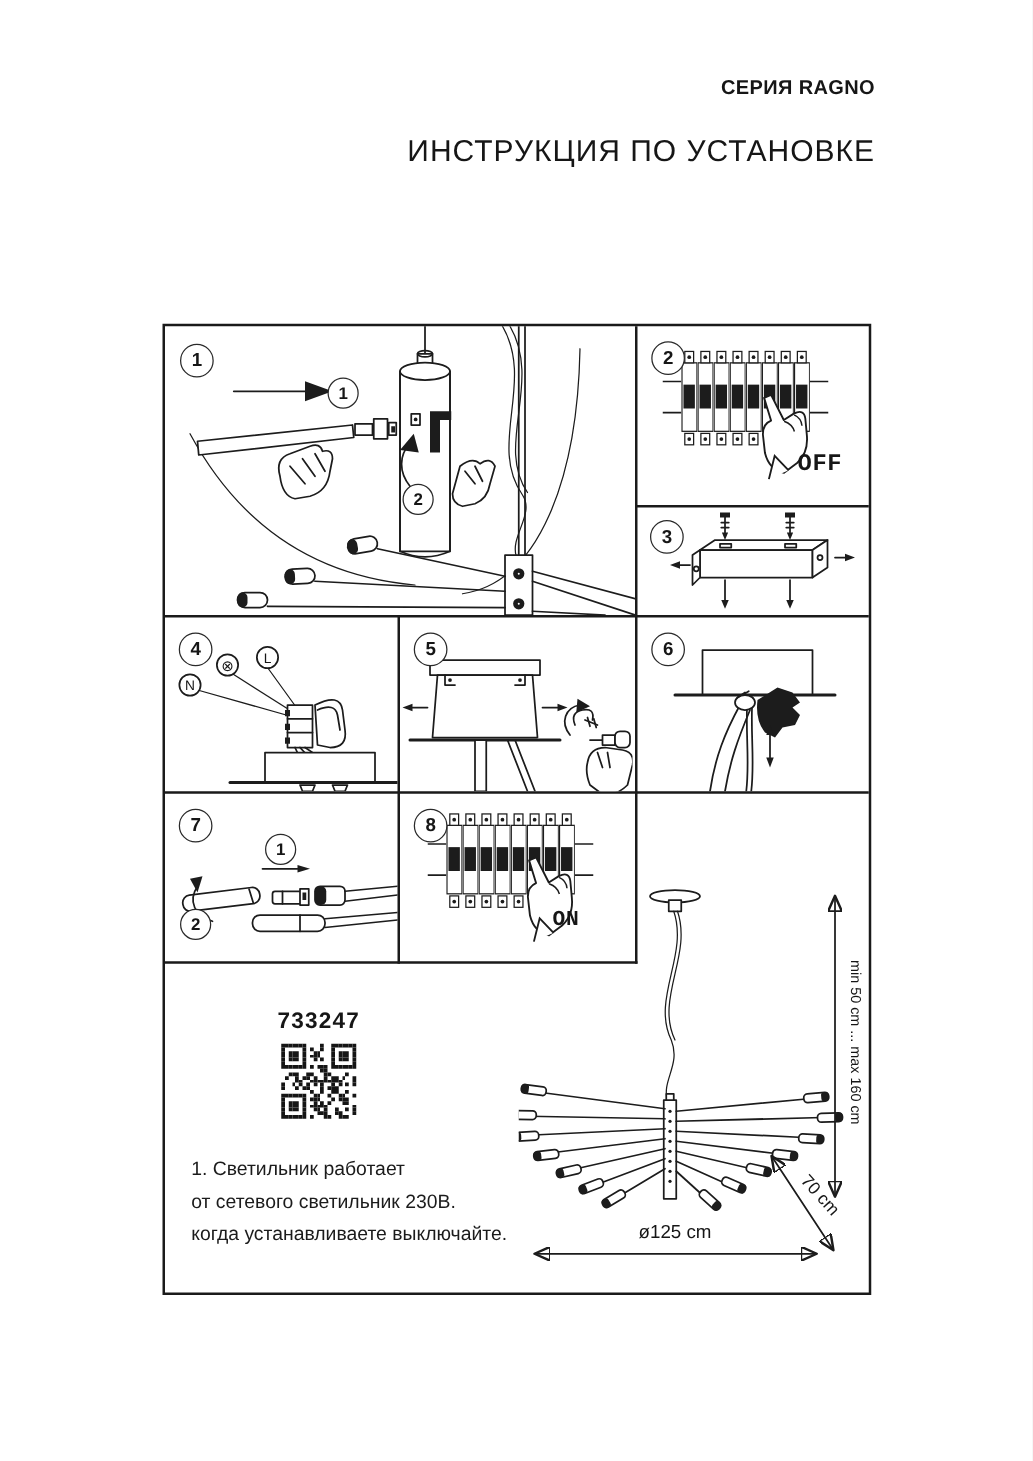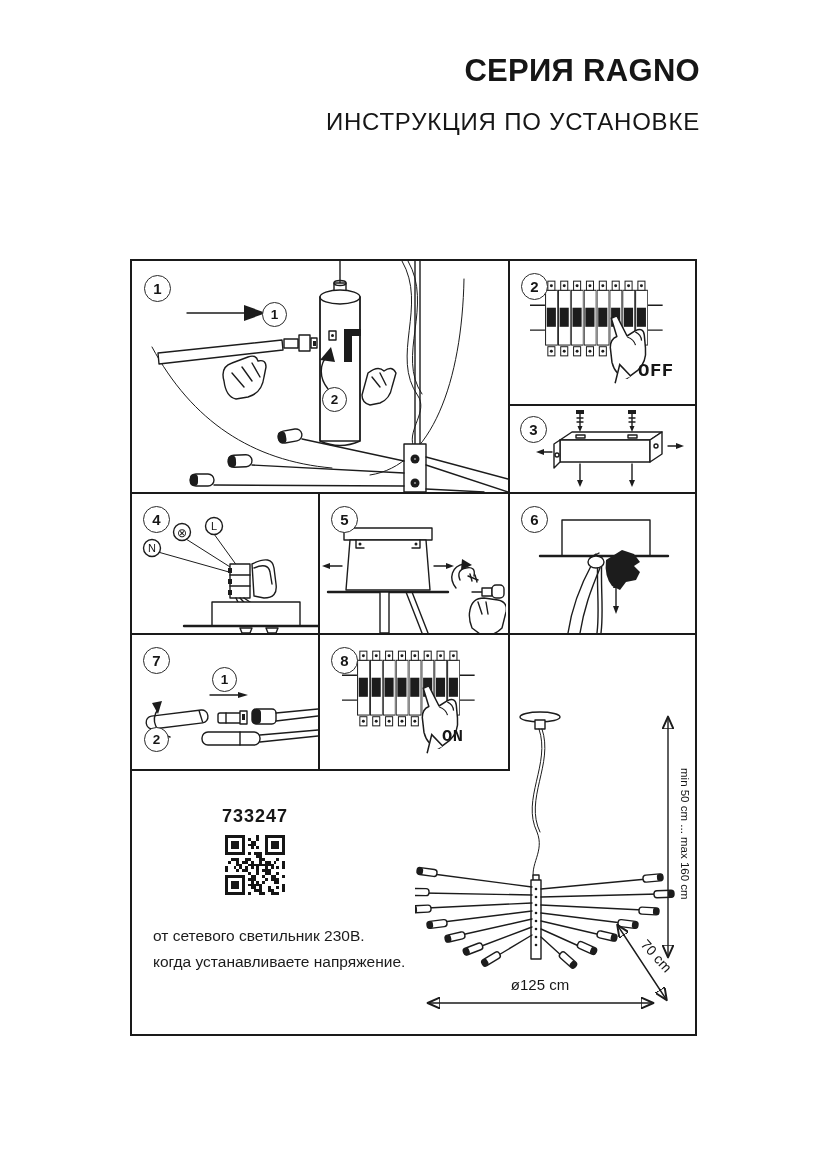--- a/index.html
+++ b/index.html
@@ -1,20 +1,20 @@
 <!DOCTYPE html>
 <html><head>
 <meta charset="utf-8">
 <style>
   html,body{margin:0;padding:0;background:#fff;}
   .page{position:relative;width:826px;height:1169px;background:#fff;overflow:hidden;
         font-family:"Liberation Sans",sans-serif;color:#161616;outline:1px solid #dcdcdc;}
   
   .hdr{position:absolute;right:126px;top:55px;text-align:right;}
-  .hdr-line{font-size:31px;font-weight:bold;line-height:32px;letter-spacing:.3px;}
+  .hdr-line{font-size:16px;font-weight:bold;line-height:32px;letter-spacing:.3px;}
   .ttl{margin-top:21px;font-size:24px;font-weight:normal;line-height:28px;letter-spacing:.8px;}
   
   .sheet{position:absolute;left:130px;top:259px;width:567px;height:777px;
          border:2px solid #1a1a1a;box-sizing:border-box;background:#fff;}
   .panel{position:absolute;}
   .vl,.hl{position:absolute;background:#1a1a1a;}
   .badge{position:absolute;width:27px;height:27px;border:1.7px solid #2a2a2a;border-radius:50%;
          display:flex;align-items:center;justify-content:center;font-size:15px;font-weight:bold;
          box-sizing:border-box;background:#fff;z-index:3;}
   .substep{position:absolute;width:25px;height:25px;border:1.6px solid #2a2a2a;border-radius:50%;
@@ -767,22 +767,23 @@
         <div class="on"></div>
         <div></div>
         <div></div>
         <div class="on"></div>
         <div class="on"></div>
         <div class="on"></div>
         <div></div>
         <div></div>
       </div>
     <div class="notes">
+      <div>1. Светильник работает</div>
       <div>от сетевого светильник 230В.</div>
-      <div>когда устанавливаете напряжение.</div>
+      <div>когда устанавливаете выключайте.</div>
     </div>
 
     <svg class="art" style="left:283px;top:443px" width="282" height="330" viewBox="0 0 282 330">
       <defs>
         <marker id="arr" markerWidth="10" markerHeight="8" refX="8" refY="4" orient="auto-start-reverse">
           <path d="M0,0 L9,4 L0,8 z" fill="#1c1c1c" stroke="none"></path>
         </marker>
       </defs>
       <ellipse class="w" cx="125" cy="13" rx="20" ry="5"></ellipse>
       <rect class="w" x="120" y="16" width="10" height="9"></rect>

